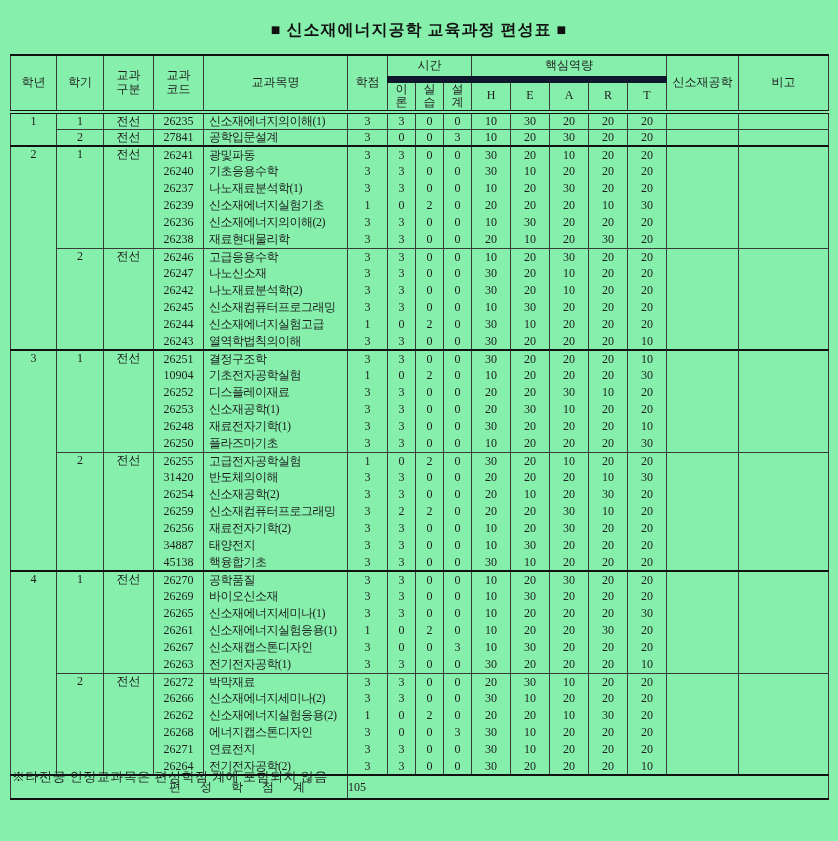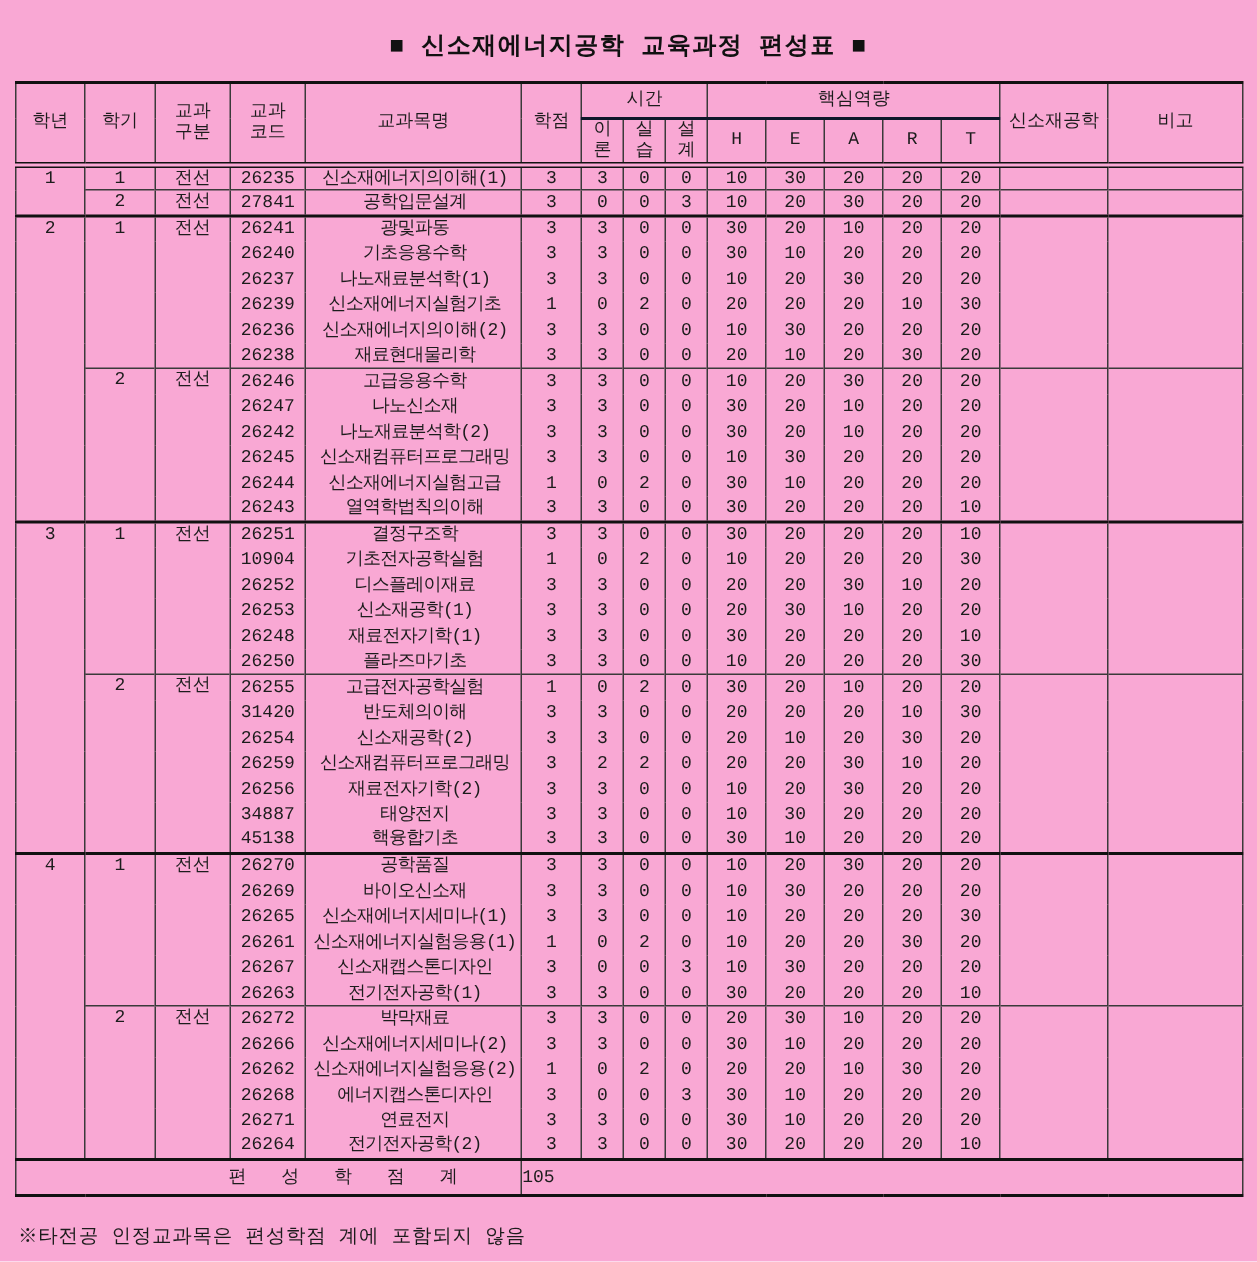--- a/index.html
+++ b/index.html
@@ -1,40 +1,40 @@
 <!DOCTYPE html>
 <html><head>
 <meta charset="utf-8">
 <style>
   html,body{margin:0;padding:0;background:#fff;}
-  .page{position:relative;width:838px;height:841px;background:#f9a8d4;
-        font-family:Liberation Mono, monospace;color:#1c1c1c;overflow:hidden;}
+  .page{position:relative;width:838px;height:841px;background:#86efac;
+        font-family:Liberation Serif, serif;color:#1c1c1c;overflow:hidden;}
   .title{position:absolute;top:20px;left:0;width:100%;text-align:center;
          font-size:16px;font-weight:bold;letter-spacing:1px;color:#111;}
   table.cur{position:absolute;top:54px;left:10px;border-collapse:collapse;table-layout:fixed;
             border-top:2px solid #111;border-bottom:2px solid #111;
             border-left:1px solid #3a3a3a;border-right:1px solid #3a3a3a;}
   th,td{font-size:12px;padding:0 3px;border-left:1px solid #3a3a3a;border-right:1px solid #3a3a3a;
         font-weight:normal;color:#1c1c1c;box-sizing:border-box;}
-  thead th{border-bottom:2px solid #0f172a;line-height:1.15;text-align:center;vertical-align:middle;}
+  thead th{border-bottom:7px solid #0f172a;line-height:1.15;text-align:center;vertical-align:middle;}
   thead th.hb{border-bottom:4px double #111;margin-top:44px;}
   thead tr.sub th{border-bottom:4px double #111;height:30px;}
   thead tr.grp th{height:24px;}
   .pre{white-space:pre-line;}
   tbody tr{height:17px;}
   tbody td{line-height:1.05;vertical-align:middle;}
   tbody td.c{text-align:center;}
-  tbody td.name{text-align:center;padding-left:5px;white-space:nowrap;overflow:hidden;letter-spacing:-0.5px;}
+  tbody td.name{text-align:left;padding-left:5px;white-space:nowrap;overflow:hidden;letter-spacing:-0.5px;}
   tbody td.merged{vertical-align:top;padding-top:1px;}
   tr.year-start td{border-top:2px solid #111;}
   tr.sem-start td{border-top:1px solid #3a3a3a;}
   tfoot td{height:24px;border-top:2px solid #111;border-bottom:2px solid #111;}
   tfoot td.flabel{text-align:right;padding-right:34px;letter-spacing:8px;}
   tfoot td.fval{text-align:left;padding-left:0;}
-  .footnote{position:absolute;top:815px;left:12px;font-size:13px;color:#1c1c1c;letter-spacing:0.5px;}
+  .footnote{position:absolute;top:768px;left:12px;font-size:13px;color:#1c1c1c;letter-spacing:0.5px;}
 </style>
 </head>
 <body>
 
 <div class="page">
   <div class="title">■ 신소재에너지공학 교육과정 편성표 ■</div>
 
   <table class="cur">
     <colgroup>
       <col style="width:46px">

